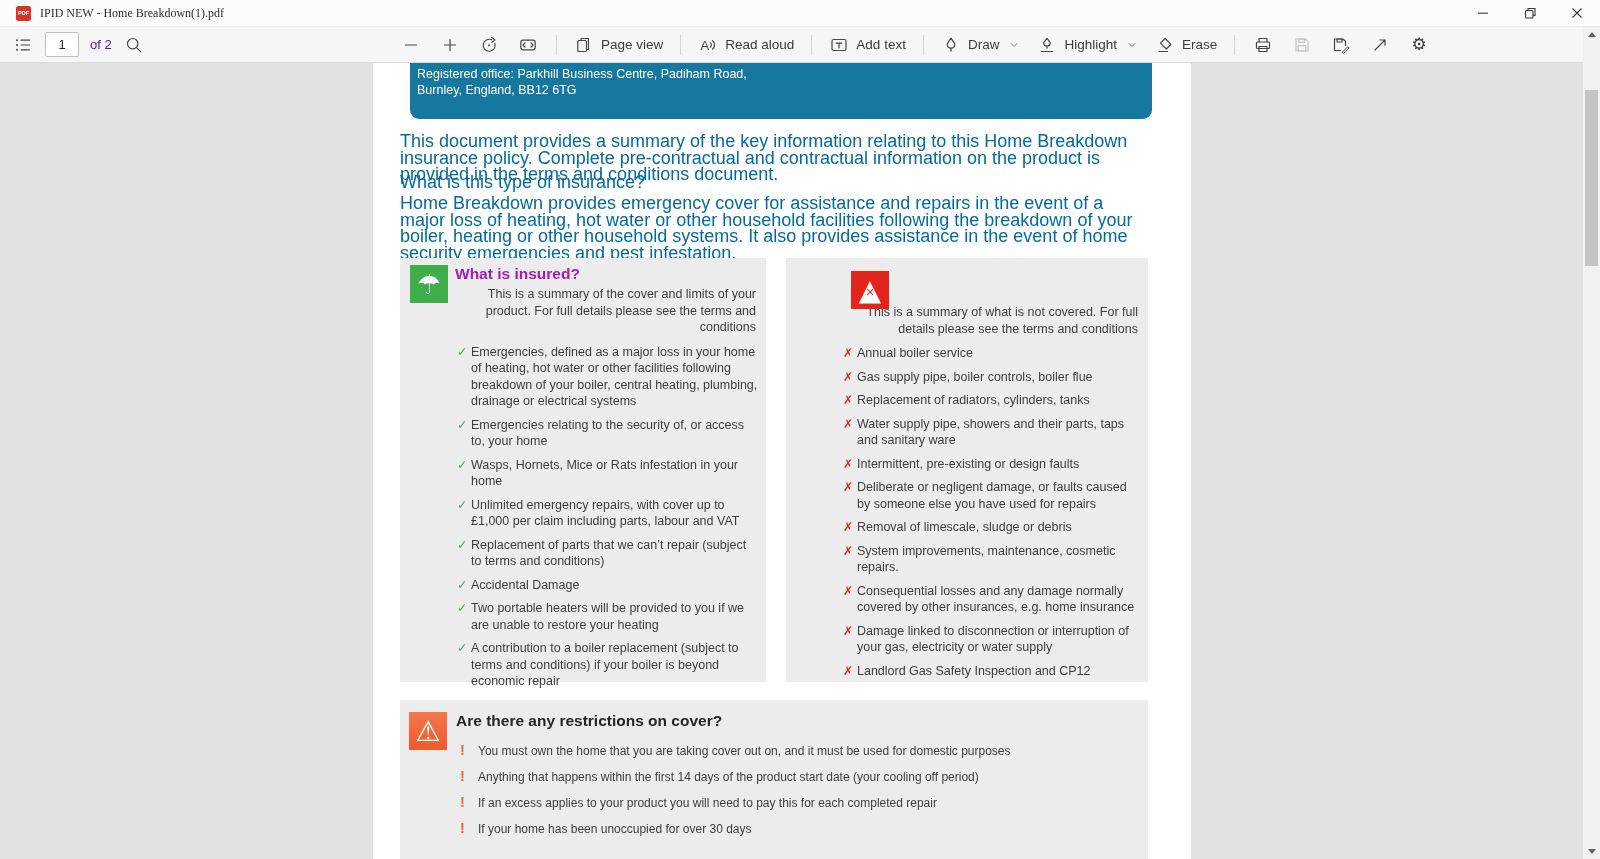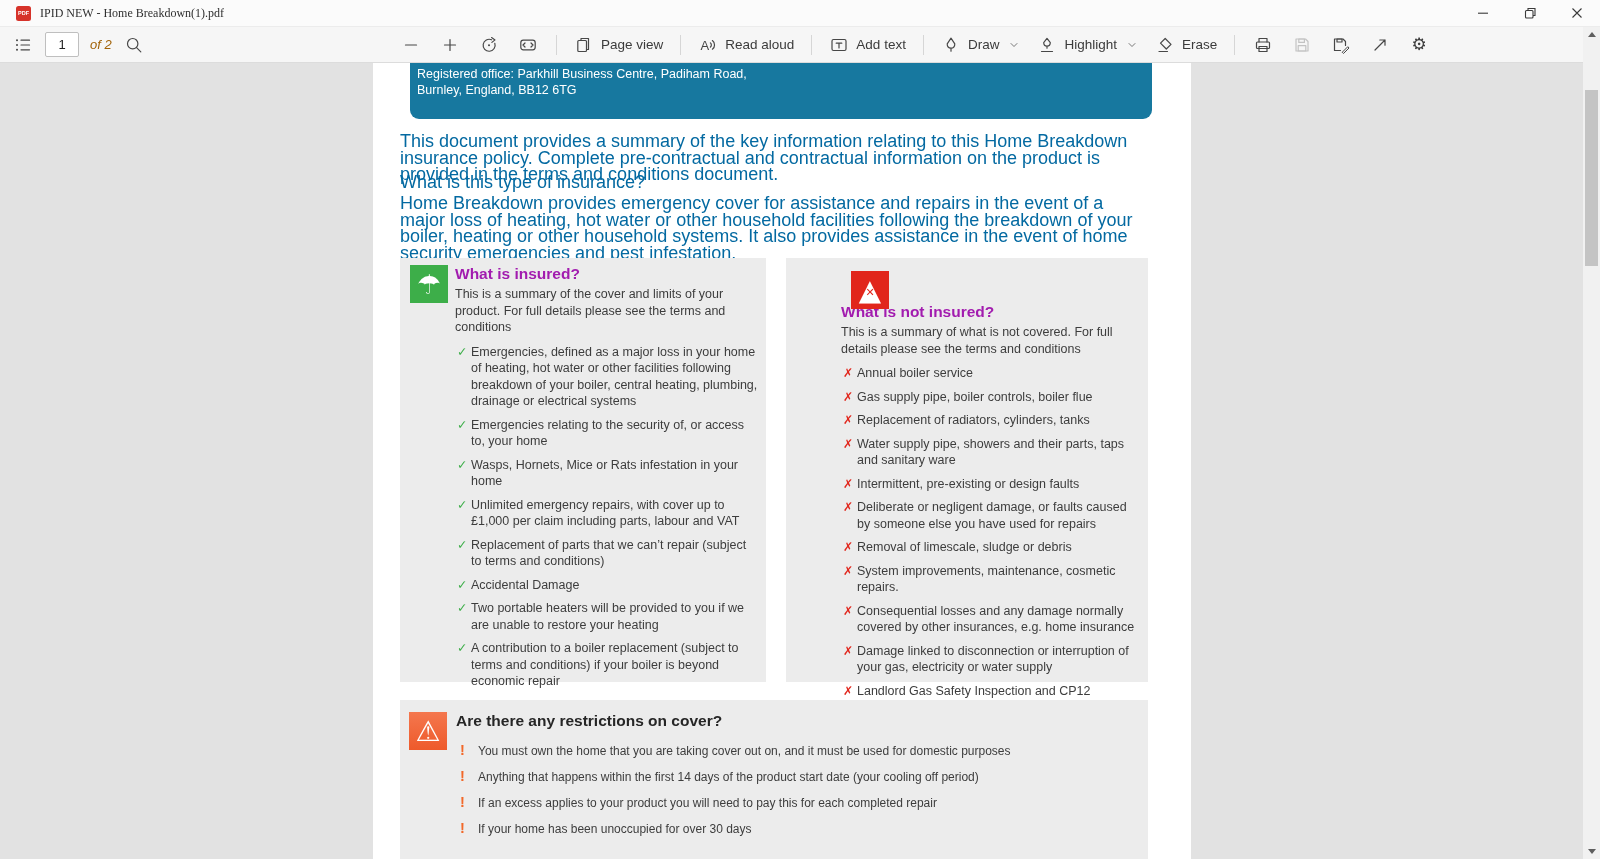--- a/index.html
+++ b/index.html
@@ -22,21 +22,21 @@
   .tb-left { position:absolute; left:12px; top:0; height:35px; display:flex; align-items:center; gap:11px; }
   .tb-main { position:absolute; left:400px; top:0; height:35px; display:flex; align-items:center; gap:17px; }
   .tb-btn { display:inline-flex; align-items:center; gap:7px; color:#3b3b3b; font-size:13.5px; cursor:default; }
   .tb-ico { display:inline-flex; align-items:center; justify-content:center; width:22px; height:22px; }
   .tb-ico svg, .tb-btn svg { stroke:#474747; stroke-width:1.2; fill:none; stroke-linecap:round; stroke-linejoin:round; }
   .tb-ico.disabled svg { stroke:#c3c3c3; }
   .tb-div { width:1px; height:20px; background:#d6d6d6; }
   .chev { margin-left:2px; }
   .page-input { width:34px; height:25px; border:1px solid #bfbfbf; border-radius:2px; background:#fff;
                 text-align:center; font-size:13px; color:#222; font-family:inherit; }
-  .of-label { font-size:13px; color:#a16207;font-style:italic; }
+  .of-label { font-size:13px; color:#4c1d95; }
   .gear-glyph { font-family:"DejaVu Sans",sans-serif; font-size:17px; color:#3c3c3c; line-height:1; }
 
   
   .content { position:absolute; left:0; top:63px; width:1600px; height:796px; background:#e2e2e2; }
   .page { position:absolute; left:373px; top:0; width:818px; height:796px; background:#fff; overflow:hidden; }
 
   .bluebox { position:absolute; left:37px; top:0; width:742px; height:56px;
              background:var(--header-blue,#17789F); border-radius:0 0 9px 9px;
              color:#fff; font-size:12.5px; line-height:16px; padding:3px 10px 8px 7px; }
 
@@ -45,21 +45,21 @@
   .p-question { top:111px; }
   .p-answer { top:132px; }
 
   .covbox { position:absolute; top:195px; height:424px; background:var(--panel-gray,#ECECEC); }
   .covbox.left { left:27px; width:366px; }
   .covbox.right { left:413px; width:362px; }
 
   .cov-head { position:relative; padding:6px 10px 0 55px; }
   .cov-icon { position:absolute; left:10px; top:7px; width:38px; height:38px; }
   .cov-title { font-size:15.5px; font-weight:bold; color:#a21caf; line-height:20px; }
-  .cov-sum { font-size:12.5px; line-height:16.5px; color:#3d3d3d; margin-top:2px; }
+  .cov-sum { font-size:12.5px; line-height:16.5px; color:#3d3d3d; margin-top:2px;text-align:right; }
   .cov-list { margin-top:8px; display:flex; flex-direction:column; gap:7px; padding-right:8px; }
   .cov-item { position:relative; margin-left:57px; padding-left:14px; font-size:12.5px; line-height:16.5px; color:#3d3d3d; }
   .cov-item .marker { position:absolute; left:0; top:0; font-family:"DejaVu Sans",sans-serif; font-weight:bold; font-size:12.5px; }
   .covbox.left .marker { color:var(--insured-green,#3DAE49); }
   .covbox.right .marker { color:var(--not-insured-red,#E1251B); font-size:12px; }
 
   .icon-sq { width:38px; height:38px; display:flex; align-items:center; justify-content:center;
              font-family:"DejaVu Sans",sans-serif; color:#fff; }
   .icon-insured { background:var(--insured-green,#3DAE49); font-size:27px; }
   .icon-notinsured { background:var(--not-insured-red,#E1251B); position:relative; }
@@ -306,21 +306,20 @@
           </div>
         </div>
     </div>
 
     <div class="covbox right">
       <div class="cov-head">
         <div class="cov-icon icon-sq icon-notinsured">
           <span class="tri">▲</span>
           <span class="tri-x">✕</span>
         </div>
-        <div class="cov-title">What is not insured?</div>
         <div class="cov-sum">This is a summary of what is not covered. For full details please see the terms and conditions</div>
       </div>
       <div class="cov-list">
 
           <div class="cov-item">
             <span class="marker">✗</span>
             <span>Annual boiler service</span>
           </div>
 
           <div class="cov-item">

